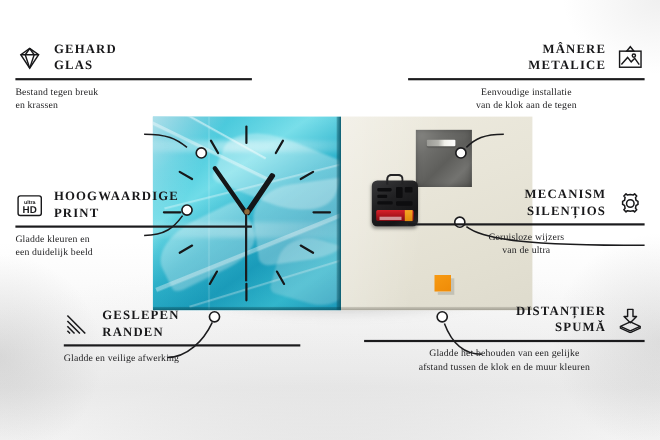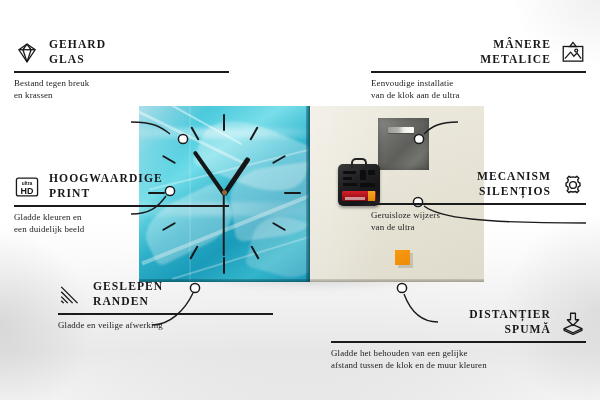--- a/index.html
+++ b/index.html
@@ -117,31 +117,31 @@
   .callout .desc {
     font-size:8.9px; color:#222224; line-height:12.4px; margin-top:4px;
     letter-spacing:0.15px;
   }
   .callout.left .head { justify-content:flex-start; }
   .callout.left .title { text-align:left; }
   .callout.left .desc { text-align:left; }
   .callout.right .head { justify-content:flex-end; flex-direction:row; }
   .callout.right .title { text-align:right; order:1; }
   .callout.right .ico { order:2; }
-  .callout.right .desc { text-align:left; }
+  .callout.right .desc { text-align:center; }
 
   .ico { width:26px; height:24px; flex:0 0 26px; display:block; }
 
   
   #co-glass  { left:14px;  top:38px;  }
   #co-print  { left:14px;  top:172px; }
   #co-edges  { left:14px;  top:280px;margin-left:44px; }
   #co-metal  { left:371px; top:38px;  }
   #co-mech   { left:371px; top:170px; }
-  #co-spacer { left:331px; top:276px; width:255px;margin-top:32px; }
+  #co-spacer { left:331px; top:276px; width:255px; }
 
   #leaders { position:absolute; inset:0; pointer-events:none; }
 </style>
 </head>
 <body>
 
 <div id="backdrop"></div>
 <div id="corner-l"></div>
 <div id="corner-r"></div>
 <div id="corner-tr"></div>
@@ -314,21 +314,21 @@
         <path d="M16 1 L12 6 H20 Z"></path>
         <rect x="4" y="6" width="24" height="18"></rect>
         <path d="M6 21 L13 13 L17 18 L21 14 L26 21"></path>
         <circle cx="20" cy="11" r="1.8"></circle>
       </svg>
     </span>
   </div>
   <div class="rule"></div>
   <div class="desc">
     <span>Eenvoudige installatie</span><br>
-    <span>van de klok aan de ultra</span>
+    <span>van de klok aan de tegen</span>
   </div>
 </div>
 
 <div class="callout right" id="co-mech">
   <div class="head">
     <span class="title">
       <span>MECANISM</span><br>
       <span>SILENȚIOS</span>
     </span>
     <span class="ico">

